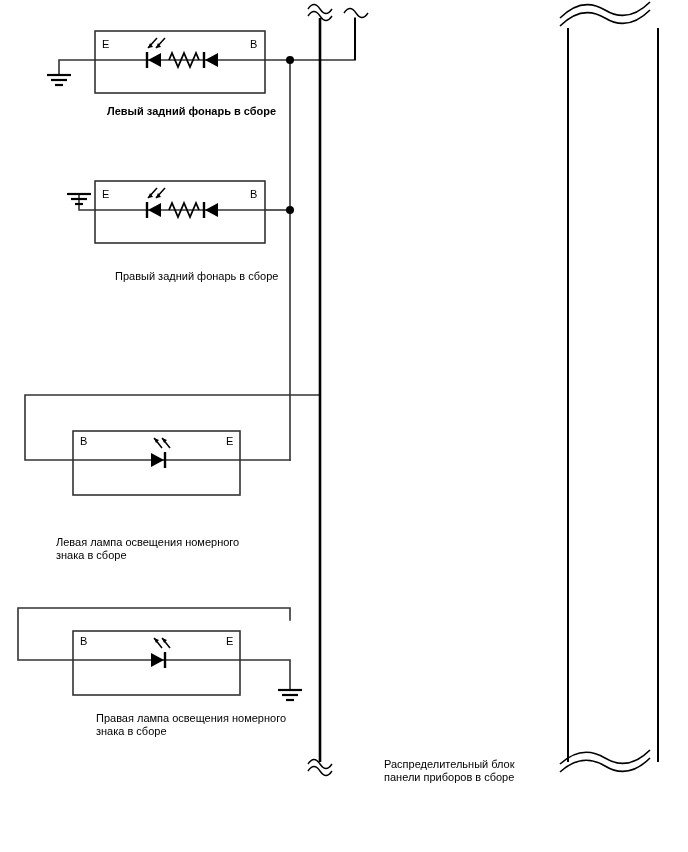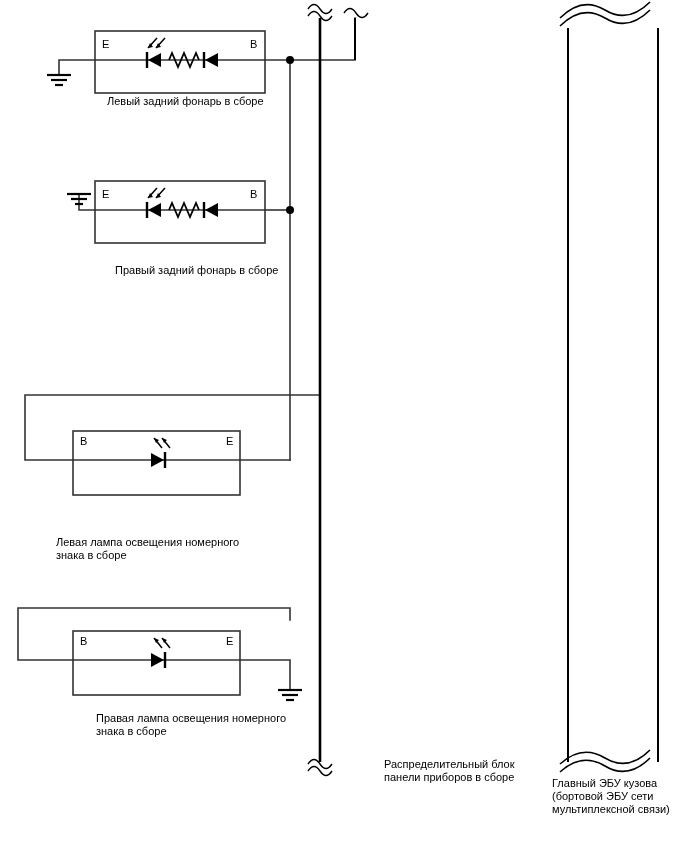--- a/index.html
+++ b/index.html
@@ -190,30 +190,27 @@
 
   <div class="term" style="left:102px; top:188px;">E</div>
   <div class="term" style="left:250px; top:188px;">B</div>
 
   <div class="term" style="left:80px; top:435px;">B</div>
   <div class="term" style="left:226px; top:435px;">E</div>
 
   <div class="term" style="left:80px; top:635px;">B</div>
   <div class="term" style="left:226px; top:635px;">E</div>
 
-  <div class="lbl" style="left:107px; top:95px;">Левый задний фонарь в сборе</div>
-
-  <div class="lbl" style="left:115px; top:264px;text-align:right;">Правый задний фонарь в сборе</div>
+  <div class="lbl" style="left:107px; top:105px;font-weight:bold;">Левый задний фонарь в сборе</div>
+
+  <div class="lbl" style="left:115px; top:270px;text-align:right;">Правый задний фонарь в сборе</div>
 
   <div class="lbl" style="left:56px; top:536px;">Левая лампа освещения номерного
 знака в сборе</div>
 
   <div class="lbl" style="left:56px; top:712px;margin-left:40px;">Правая лампа освещения номерного
 знака в сборе</div>
 
   <div class="lbl" style="left:348px; top:758px;margin-left:36px;">Распределительный блок
 панели приборов в сборе</div>
 
-  <div class="lbl" style="left:552px; top:777px;">Главный ЭБУ кузова
-(бортовой ЭБУ сети
-мультиплексной связи)</div>
 
 </div>
 
 </body></html>

